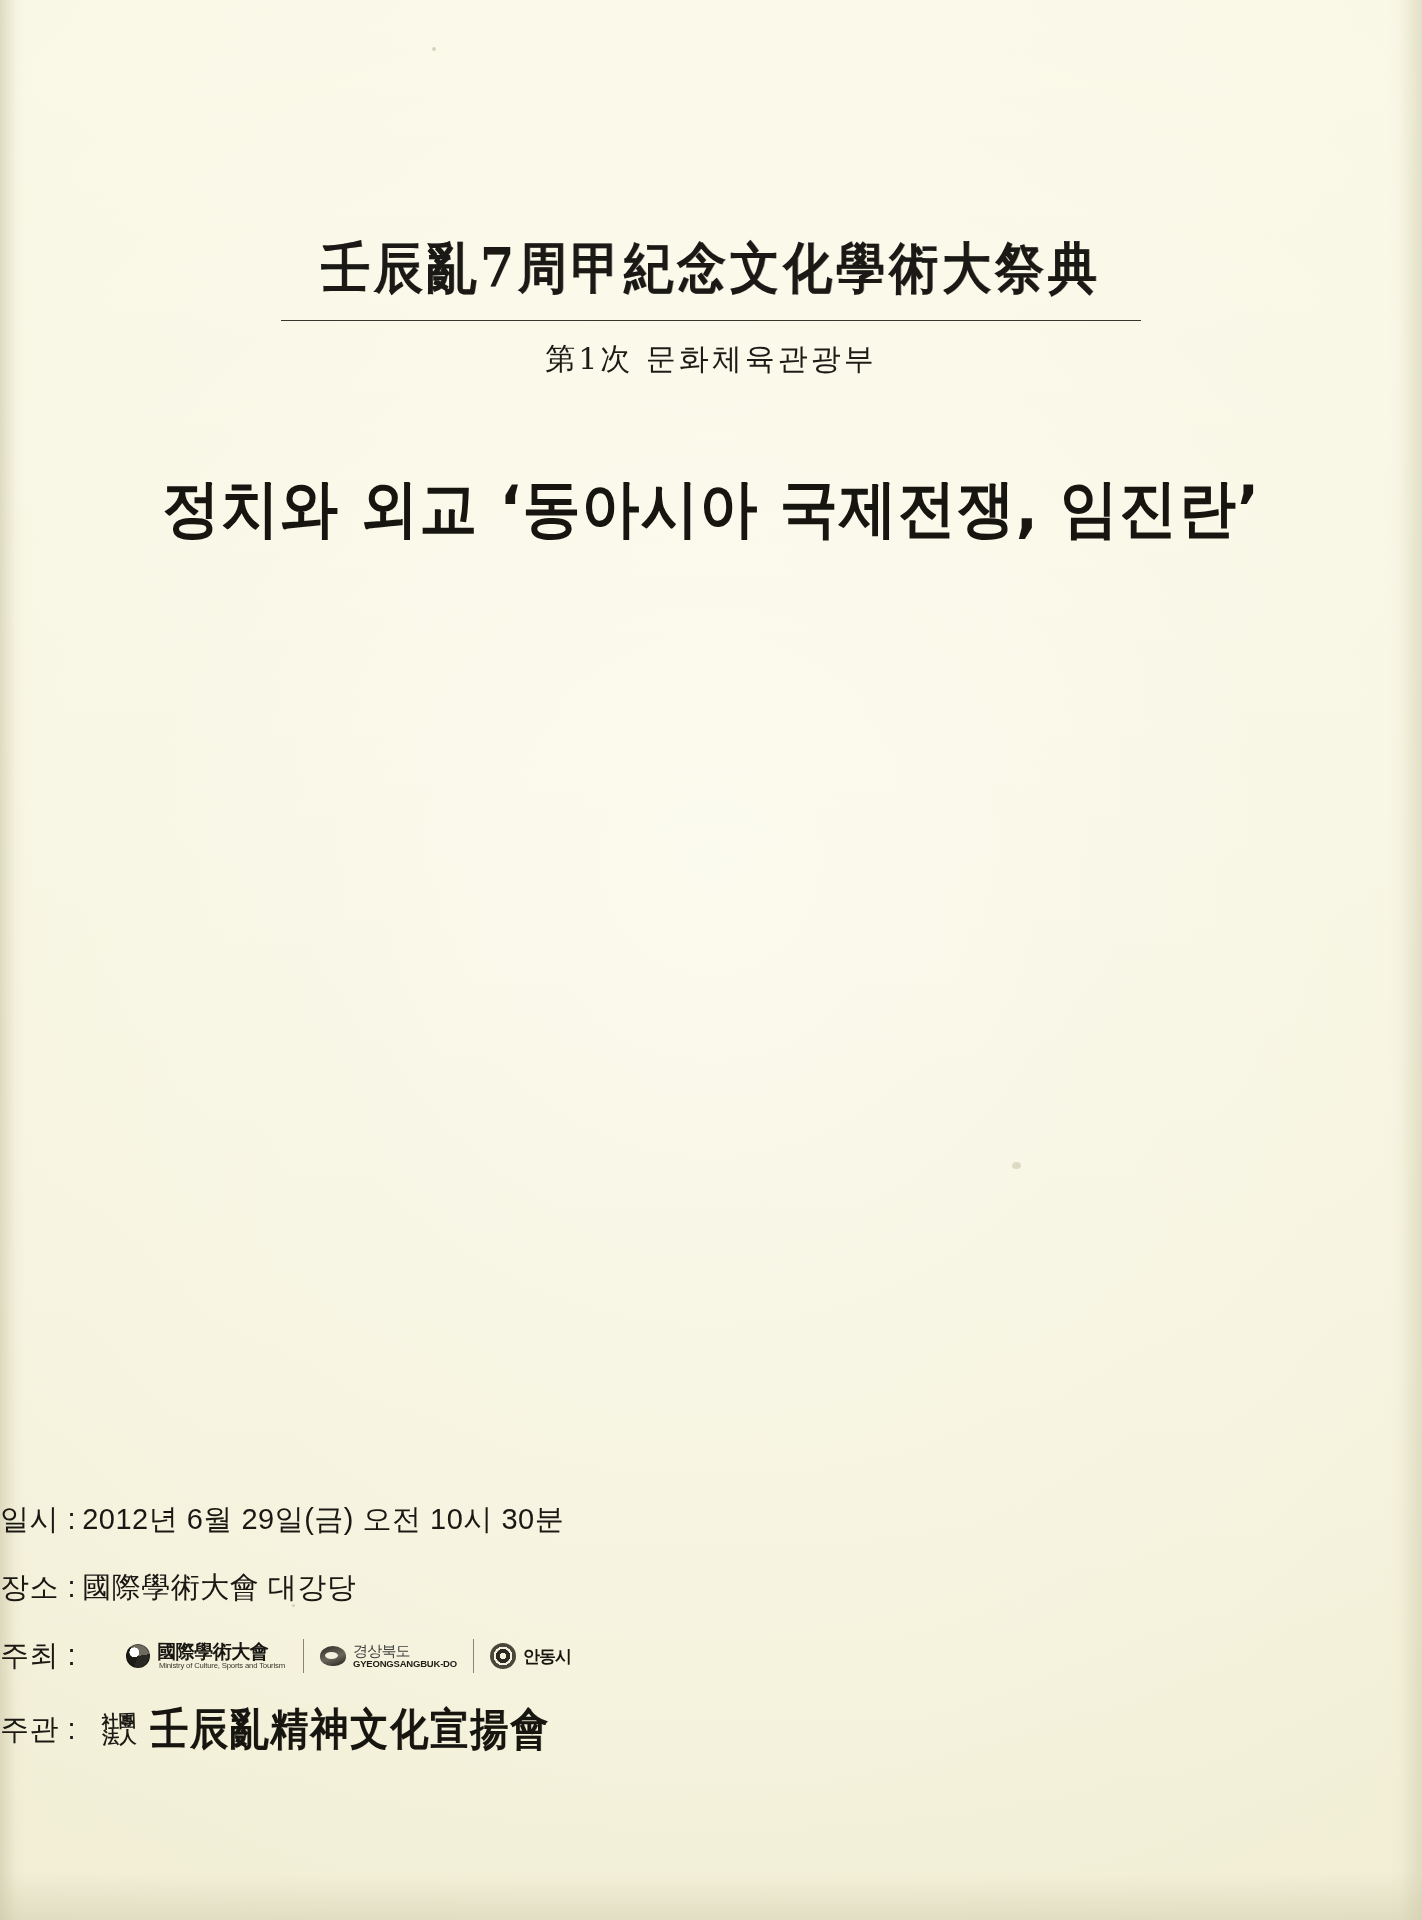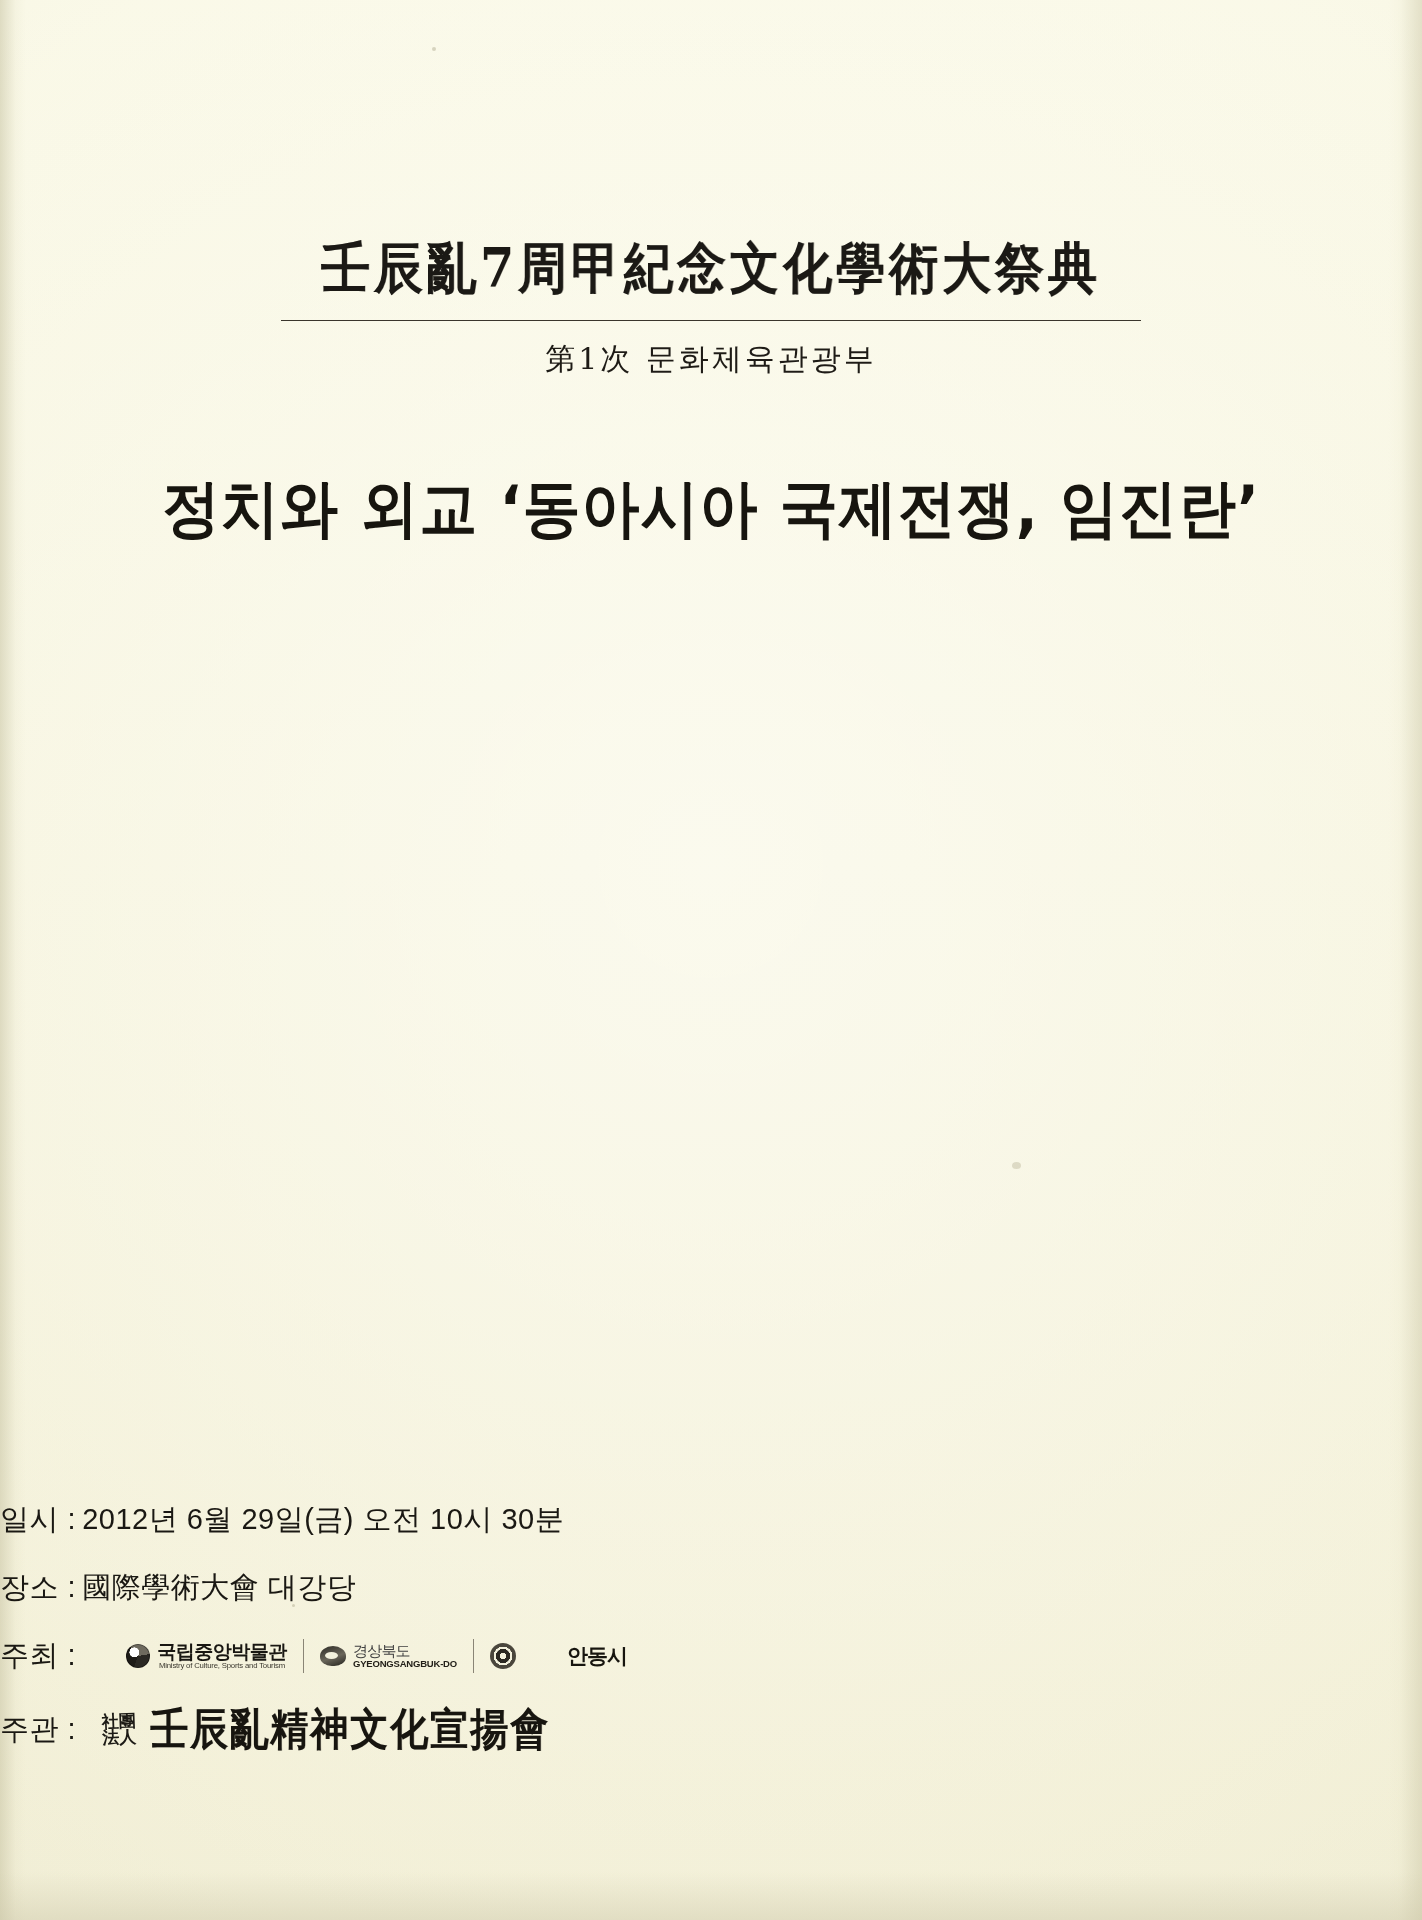--- a/index.html
+++ b/index.html
@@ -188,25 +188,24 @@
     font-weight: 700;
     color: #232019;
     letter-spacing: -0.2px;
   }
   .andong-mark {
     width: 26px; height: 26px;
     border-radius: 50%;
     background: radial-gradient(circle at 50% 50%, #f3f1dd 0 18%, #2b2822 19% 38%, #f3f1dd 39% 50%, #4a463c 51% 72%, #2b2822 73% 100%);
   }
   .andong-ko {
-    font-size: 21px;
+    font-size: 17px;
     font-weight: 700;
     color: #17150f;
     letter-spacing: -1px;
-    margin-left: 44px;
   }
 
   
   .organizer-row {
     display: flex;
     align-items: center;
     gap: 14px;
   }
   .corp-stamp {
     display: flex;
@@ -271,21 +270,21 @@
     </div>
 
     <div class="info-row">
       <span class="info-label" style="margin-right:34px;">주최 :</span>
 
       <span class="logos">
 
         <span class="logo">
           <span class="logo-mark mcst-mark"></span>
           <span class="mcst-text">
-            <span class="mcst-ko">국립중앙박물관</span>
+            <span class="mcst-ko">國際學術大會</span>
             <span class="mcst-en">Ministry of Culture, Sports and Tourism</span>
           </span>
         </span>
 
         <span class="logo-divider"></span>
 
         <span class="logo">
           <span class="logo-mark gb-mark"></span>
           <span class="gb-text">
             <span class="gb-ko">경상북도</span>

